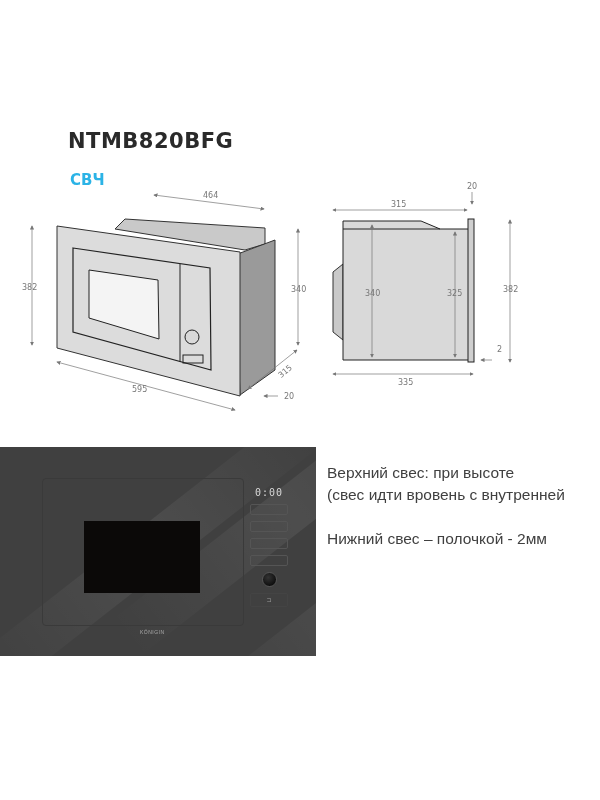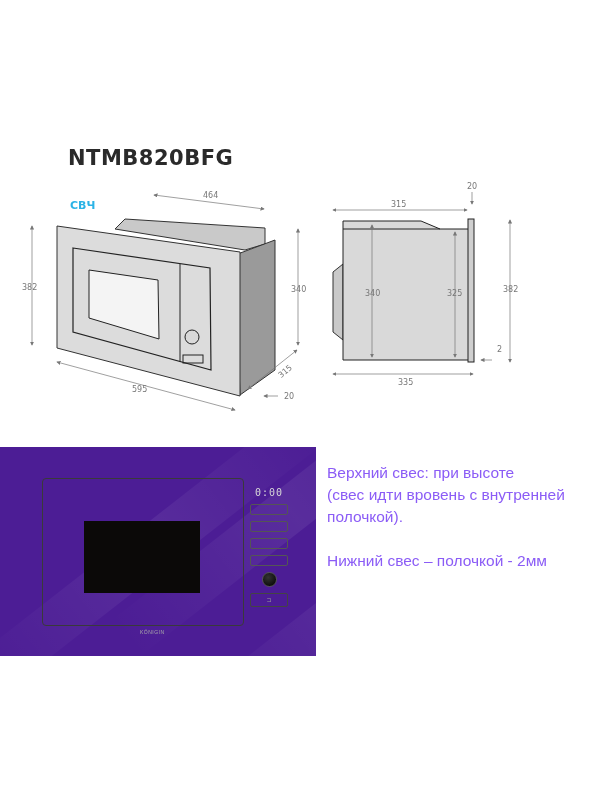--- a/index.html
+++ b/index.html
@@ -1,31 +1,31 @@
 <!DOCTYPE html>
 <html><head>
 <meta charset="utf-8">
 <style>
   html, body { margin:0; padding:0; background:#ffffff; }
   body { width:600px; height:800px; position:relative; overflow:hidden; font-family:"Liberation Sans", sans-serif; }
-  .title { position:absolute; left:68px; top:146px; font-size:21px; font-weight:bold; color:#2a2a2a; letter-spacing:0.5px; font-family:"DejaVu Sans", sans-serif; }
-  .subtitle { position:absolute; left:70px; top:171px; font-size:11px; color:#2bb3e6; font-weight:bold; font-family:"DejaVu Sans", sans-serif;margin-top:28px; }
+  .title { position:absolute; left:68px; top:129px; font-size:21px; font-weight:bold; color:#2a2a2a; letter-spacing:0.5px; font-family:"DejaVu Sans", sans-serif; }
+  .subtitle { position:absolute; left:70px; top:171px; font-size:15px; color:#2bb3e6; font-weight:bold; font-family:"DejaVu Sans", sans-serif; }
   .dims { position:absolute; left:0; top:0; width:600px; height:420px; }
   .dims text { font-family:"DejaVu Sans", sans-serif; font-size:8px; fill:#777; }
-  .photo { position:absolute; left:0; top:447px; width:316px; height:209px; background:#4c1d95; overflow:hidden; }
+  .photo { position:absolute; left:0; top:447px; width:316px; height:209px; background:#404040; overflow:hidden; }
   .photo .door { position:absolute; left:42px; top:31px; width:200px; height:146px; border:1px solid #3a3a3a; border-radius:4px; }
   .photo .window { position:absolute; left:84px; top:74px; width:116px; height:72px; background:#0b0908; }
   .photo .streak { position:absolute; width:420px; height:46px; background:linear-gradient(90deg, rgba(255,255,255,0) 0%, rgba(255,255,255,0.07) 50%, rgba(255,255,255,0) 100%); transform:rotate(-38deg); }
   .panel { position:absolute; left:250px; top:40px; width:38px; }
   .clock { color:#d8d8d8; font-family:"DejaVu Sans Mono", monospace; font-size:10px; text-align:center; letter-spacing:1px; }
   .pbtn { margin-top:6px; height:9px; border:1px solid #555; border-radius:2px; }
   .knob { width:13px; height:13px; margin:6px auto 0; border-radius:50%; background:radial-gradient(circle at 40% 35%, #333, #000); border:1px solid #555; }
   .openbtn { margin-top:6px; height:12px; border:1px solid #444; border-radius:2px; color:#999; font-size:6px; text-align:center; line-height:12px; }
   .brand { position:absolute; left:140px; top:182px; color:#aaa; font-size:5px; letter-spacing:0.5px; }
-  .note { position:absolute; left:327px; top:462px; width:270px; font-family:"Liberation Sans", sans-serif; font-size:15.5px; line-height:22px; color:#8b5cf6; }
+  .note { position:absolute; left:327px; top:462px; width:270px; font-family:"Liberation Sans", sans-serif; font-size:15.5px; line-height:22px; color:#404040; }
   .note p { margin:0; }
   .note .gap { height:22px; }
 </style>
 </head>
 <body>
 
 <div class="title">NTMB820BFG</div>
 <div class="subtitle">СВЧ</div>
 
 <svg class="dims" viewBox="0 0 600 420" xmlns="http://www.w3.org/2000/svg">
@@ -99,16 +99,15 @@
     <div class="pbtn"></div>
     <div class="knob"></div>
     <div class="openbtn"><span>⊐</span></div>
   </div>
   <div class="brand">KÖNIGIN</div>
 </div>
 
 <div class="note">
   <p>Верхний свес: при высоте</p>
   <p>(свес идти вровень с внутренней</p>
-  <p>полочкой).</p>
   <div class="gap"></div>
   <p>Нижний свес – полочкой - 2мм</p>
 </div>
 
 </body></html>

